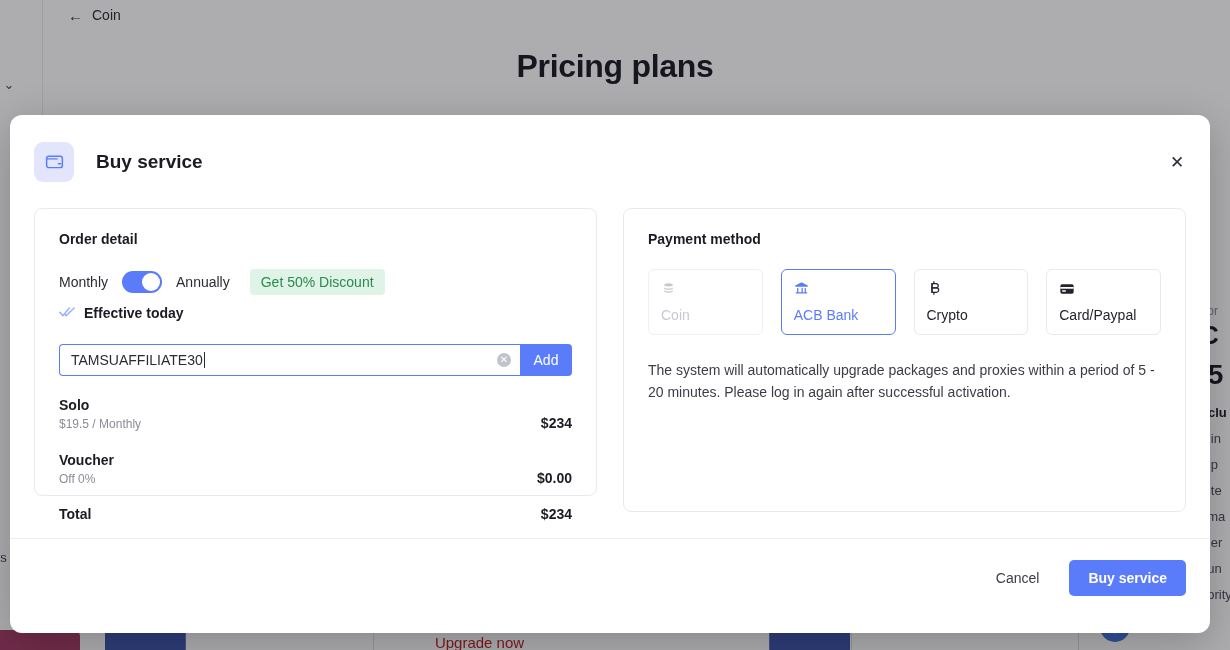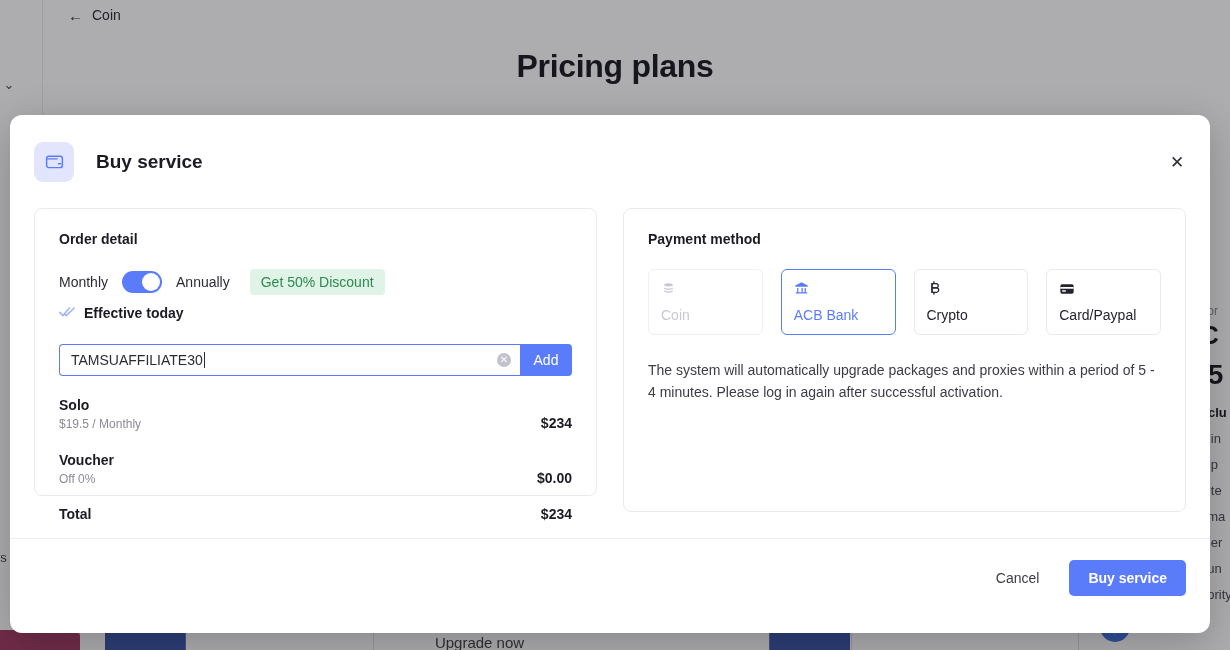--- a/index.html
+++ b/index.html
@@ -116,21 +116,21 @@
   }
   #bg-upgrade-wrap .ub-outline {
     position: absolute; left: 80px; top: 0; right: 80px; height: 20px;
     border: 1px solid #6378c4;
     border-bottom: none;
     background: transparent;
   }
   #bg-upgrade-wrap .ub-label {
     position: absolute; left: 4px; right: 0; top: 4px;
     text-align: center;
-    font-size: 15px; color: #404040;
+    font-size: 15px; color: #b91c1c;
   }
 
   #bg-tabs-row {
     position: absolute;
     left: 43px; top: 630px;
     right: 0; height: 20px;
   }
   #bg-tabs-row .tdiv {
     position: absolute; top: 0; width: 1px; height: 20px; background: #dcdce4;
   }
@@ -569,21 +569,21 @@
               <rect x="2" y="5" width="20" height="14" rx="2.5"></rect>
               <rect x="2" y="9" width="20" height="2.6" fill="#fff"></rect>
               <rect x="4.5" y="14" width="6" height="2" rx="1" fill="#fff"></rect>
             </svg>
           </div>
           <div class="m-label">Card/Paypal</div>
         </div>
 
       </div>
 
-      <div id="payment-note">The system will automatically upgrade packages and proxies within a period of 5 - 4 minutes. Please log in again after successful activation.</div>
+      <div id="payment-note">The system will automatically upgrade packages and proxies within a period of 5 - 20 minutes. Please log in again after successful activation.</div>
     </div>
 
   </div>
 
   <div id="modal-footer">
     <button id="btn-cancel">Cancel</button>
     <button id="btn-buy">Buy service</button>
   </div>
 
 </div>

